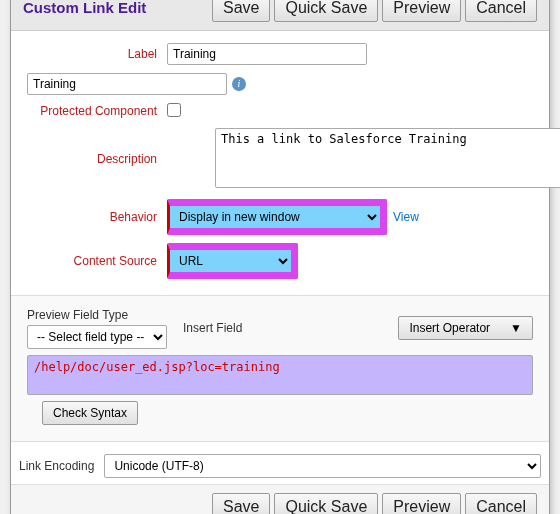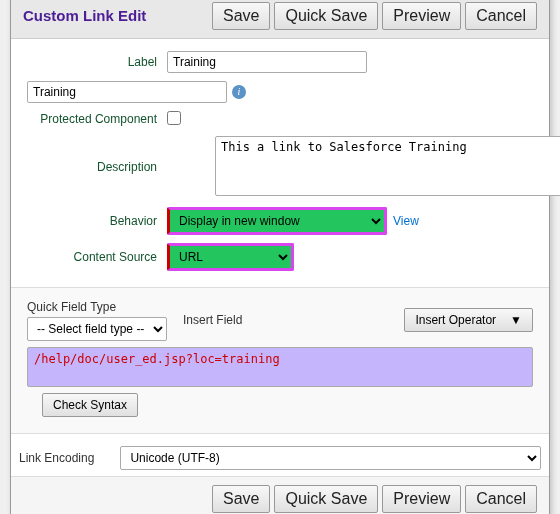--- a/index.html
+++ b/index.html
@@ -53,21 +53,21 @@
     }
     .form-row {
       display: flex;
       align-items: center;
       margin-bottom: 8px;
     }
     .form-label {
       width: 140px;
       text-align: right;
       padding-right: 10px;
-      color: #14532d;
+      color: #b91c1c;
       font-size: 12px;
       flex-shrink: 0;
     }
     .form-control {
       flex: 1;
     }
     .text-input {
       width: 200px;
       padding: 3px 5px;
       border: 1px solid #aaa;
@@ -102,24 +102,24 @@
       font-style: italic;
       font-family: serif;
       cursor: default;
     }
     .checkbox-input {
       width: 14px;
       height: 14px;
     }
     .select-input {
       padding: 3px 5px;
-      border: 3px solid #d946ef;
-      font-size: 12px;
-      border-radius: 2px;
-      background: #22c55e;
+      border: 7px solid #d946ef;
+      font-size: 12px;
+      border-radius: 2px;
+      background: #7dd3fc;
       cursor: pointer;
     }
     .behavior-wrapper {
       display: flex;
       align-items: center;
       gap: 6px;
     }
     .behavior-select {
       width: 220px;
     }
@@ -165,21 +165,21 @@
     }
     .insert-operator-btn {
       padding: 4px 10px;
       font-size: 12px;
       border: 1px solid #999;
       background: linear-gradient(to bottom, #f8f8f8, #e0e0e0);
       cursor: pointer;
       border-radius: 2px;
       display: flex;
       align-items: center;
-      gap: 14px;
+      gap: 20px;
       margin-left: auto;
     }
     .url-area {
       width: 100%;
       min-height: 40px;
       padding: 4px 6px;
       border: 1px solid #aaa;
       font-size: 12px;
       border-radius: 2px;
       background: #c4b5fd;
@@ -194,21 +194,21 @@
       background: linear-gradient(to bottom, #f8f8f8, #e0e0e0);
       cursor: pointer;
       border-radius: 2px;
       margin-bottom: 6px;
       margin-left: 15px;
     }
     .encoding-row {
       display: flex;
       align-items: center;
       padding: 6px 8px;
-      gap: 26px;
+      gap: 10px;
     }
     .encoding-label {
       font-size: 12px;
       color: #333;
       flex-shrink: 0;
     }
     .encoding-select {
       flex: 1;
       padding: 3px 5px;
       border: 1px solid #aaa;
@@ -301,21 +301,21 @@
     </div>
 
   </div>
 
   <div class="field-section">
     <div class="field-section-inner">
 
       
       <div class="field-row-top">
         <div class="field-col">
-          <span class="field-col-label">Quick Field Type</span>
+          <span class="field-col-label">Preview Field Type</span>
           <select class="field-select">
             <option>-- Select field type --</option>
           </select>
         </div>
         <div class="field-col">
           <span class="field-col-label">Insert Field</span>
         </div>
         <button class="insert-operator-btn">
           <span>Insert Operator</span>
           <span>▼</span>

